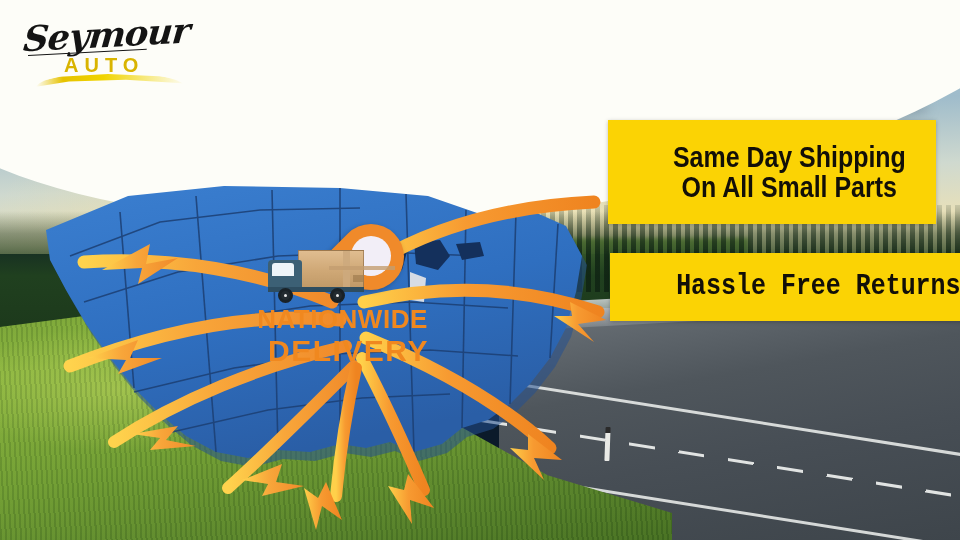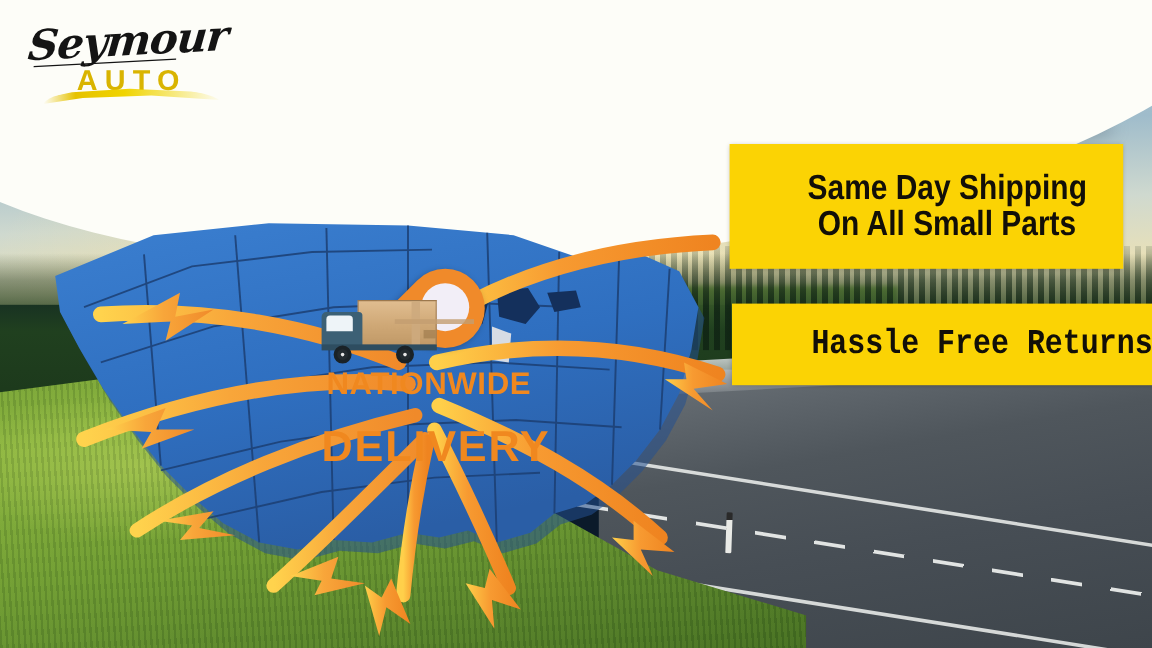--- a/index.html
+++ b/index.html
@@ -110,21 +110,21 @@
     font-family:"DejaVu Serif",serif;font-style:italic;font-weight:700;
     font-size:35px;color:#141414;letter-spacing:-1px;
     position:absolute;left:6px;top:6px;
     transform:skewX(-8deg) rotate(-3deg);
   }
   .logo-script::after{
     content:"";position:absolute;left:6px;bottom:3px;width:118px;height:1.5px;background:#141414;
   }
   .logo-auto{
     position:absolute;left:46px;top:46px;
-    font-family:"Liberation Sans",sans-serif;font-weight:700;font-size:24px;
+    font-family:"Liberation Sans",sans-serif;font-weight:700;font-size:20px;
     letter-spacing:6px;color:#d9b400;
   }
   .logo-swash{
     position:absolute;left:18px;top:64px;width:150px;height:16px;
     background:linear-gradient(90deg,rgba(224,190,0,0) 0%,#e6c200 18%,#f0d400 45%,rgba(230,200,0,0) 100%);
     border-radius:50%/100% 100% 0 0;
     clip-path:polygon(0% 62%, 16% 30%, 48% 12%, 82% 26%, 100% 48%, 100% 72%, 60% 48%, 22% 60%, 0% 92%);
   }
 
   
@@ -166,21 +166,21 @@
   .wheel::after{content:"";position:absolute;left:3px;top:3px;width:3px;height:3px;border-radius:50%;background:#e7e7e7;}
   .w1{left:10px;}
   .w2{left:62px;}
 
   .nationwide{
     position:absolute;left:256px;top:306px;z-index:8;
     font-family:"Liberation Sans",sans-serif;font-weight:700;
     color:#f0881f;line-height:1;text-align:center;
   }
   .nw-line1{font-size:26px;letter-spacing:.5px;display:block;}
-  .nw-line2{font-size:36px;letter-spacing:1.5px;display:block;margin-top:22px;margin-left:12px;}
+  .nw-line2{font-size:30px;letter-spacing:1.5px;display:block;margin-top:4px;margin-left:12px;}
 
   
   .panel{
     position:absolute;background:#fbd304;color:#120f08;
     font-family:"Liberation Sans",sans-serif;font-weight:700;
     display:flex;flex-direction:column;align-items:center;justify-content:center;
     text-align:center;line-height:1.04;z-index:10;
     box-shadow:0 1px 4px rgba(0,0,0,.25);
     padding-left:34px;
   }

